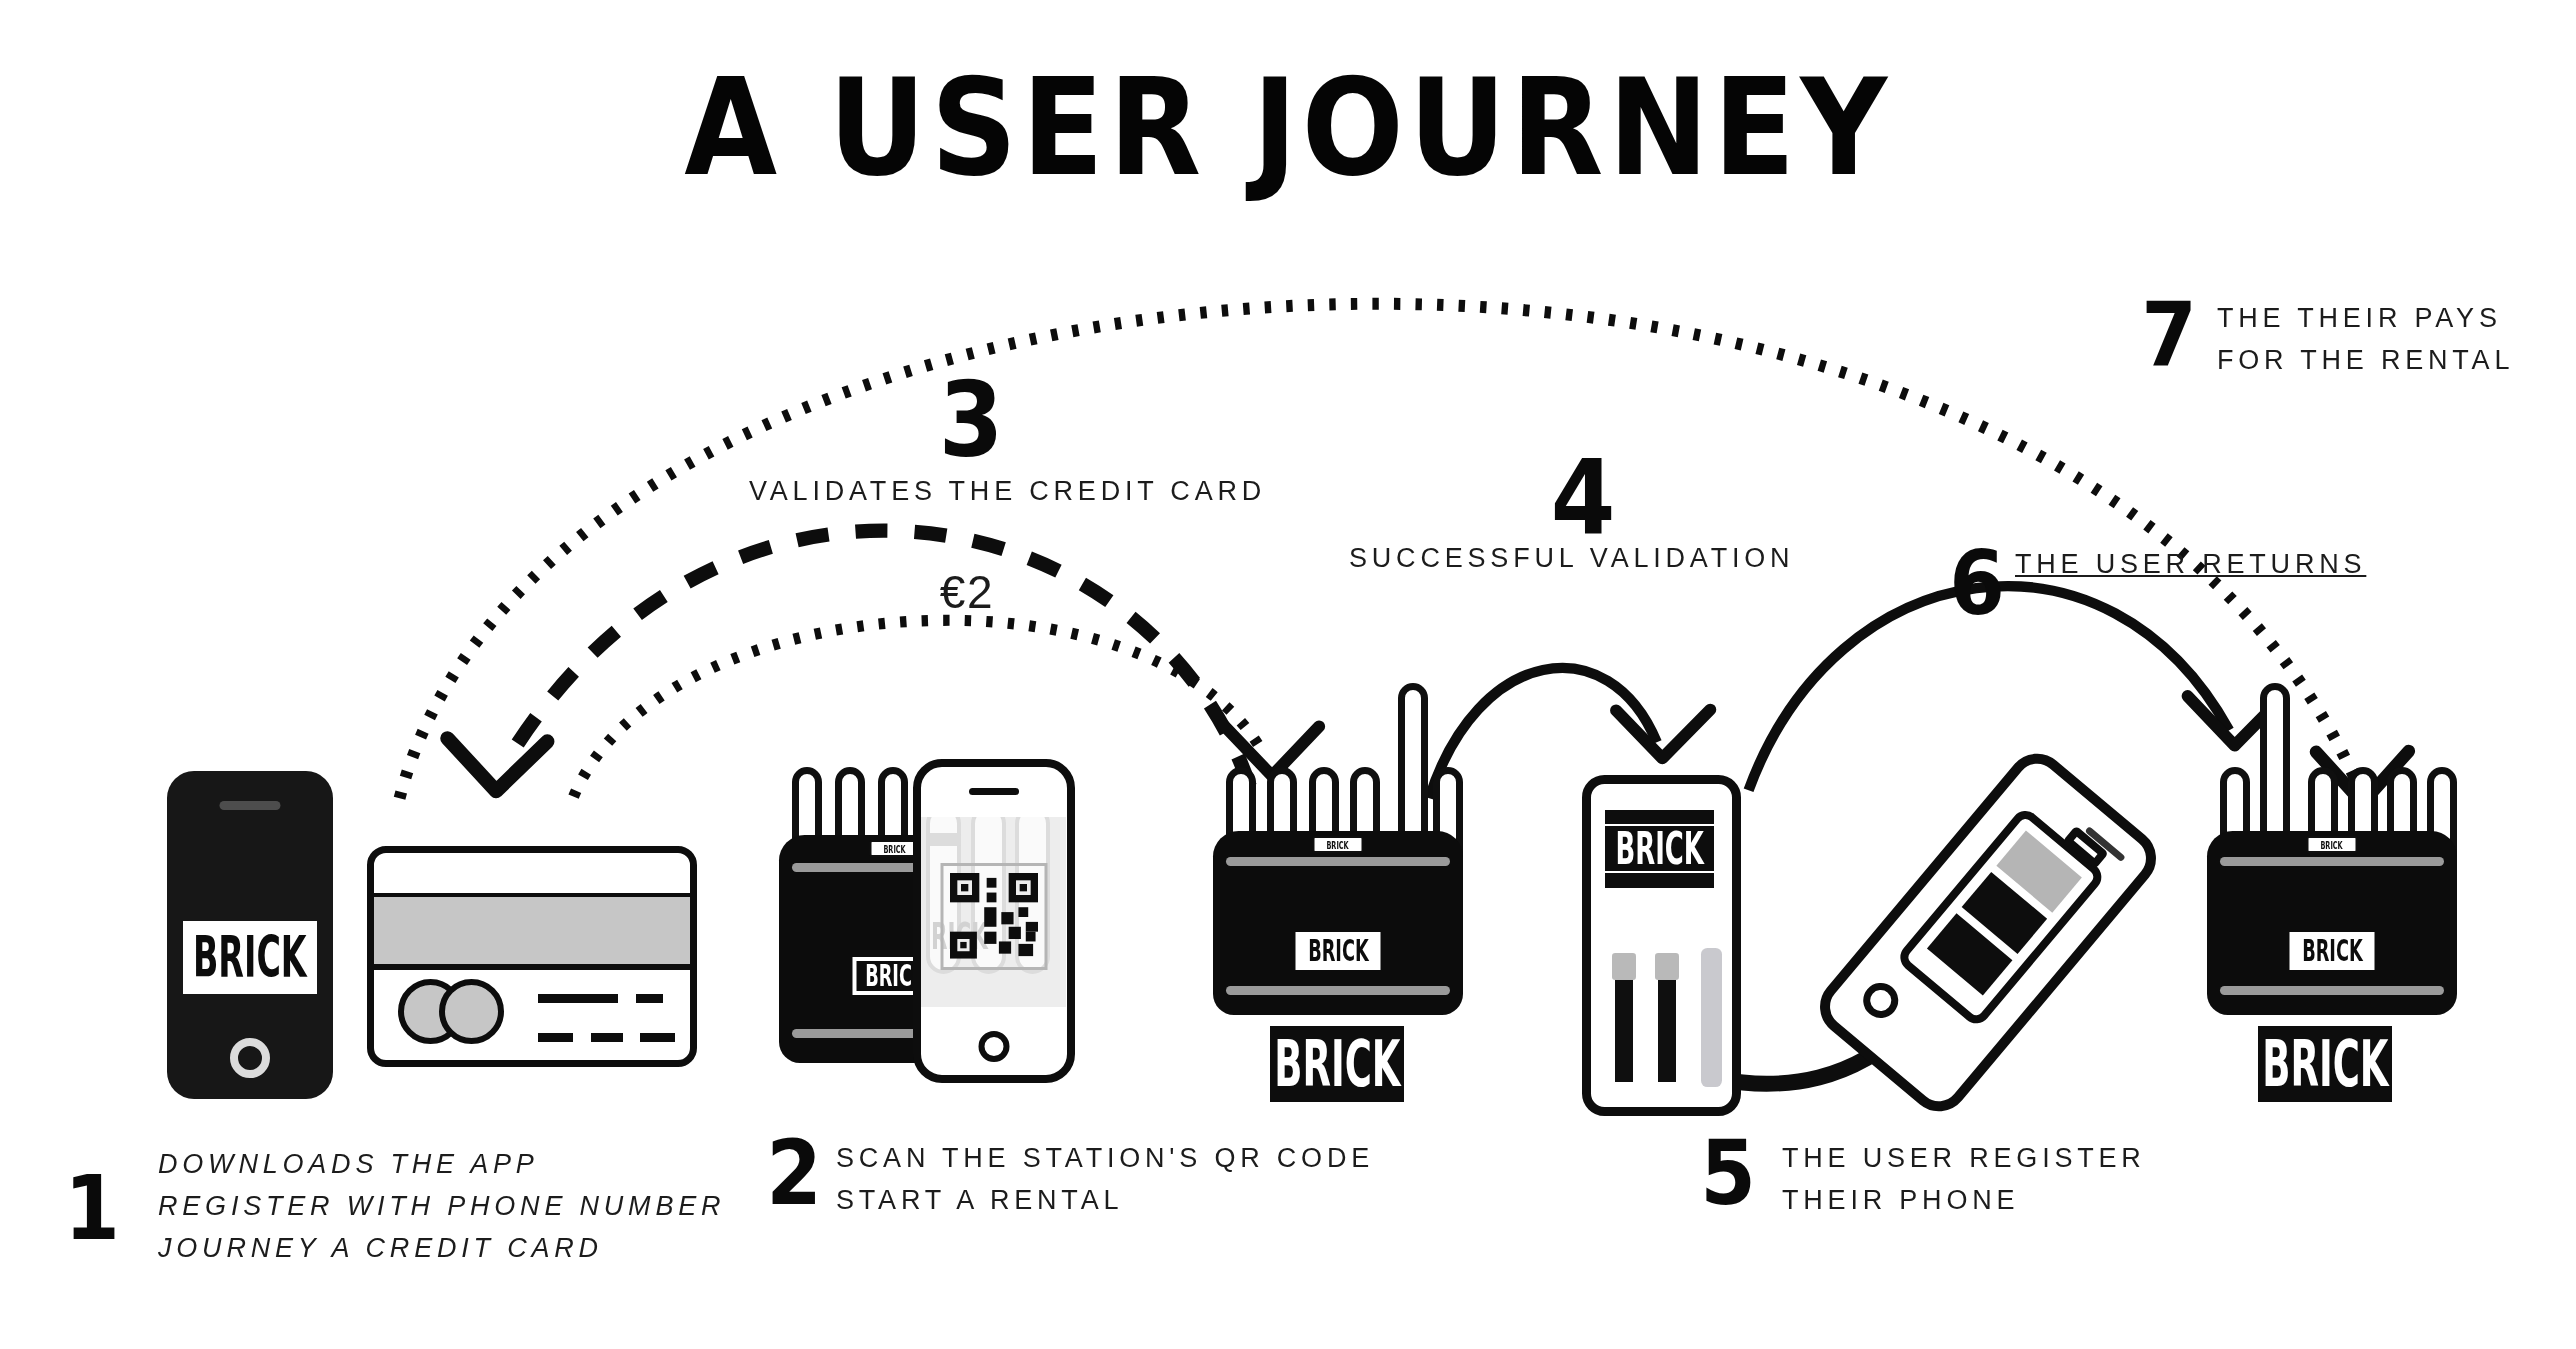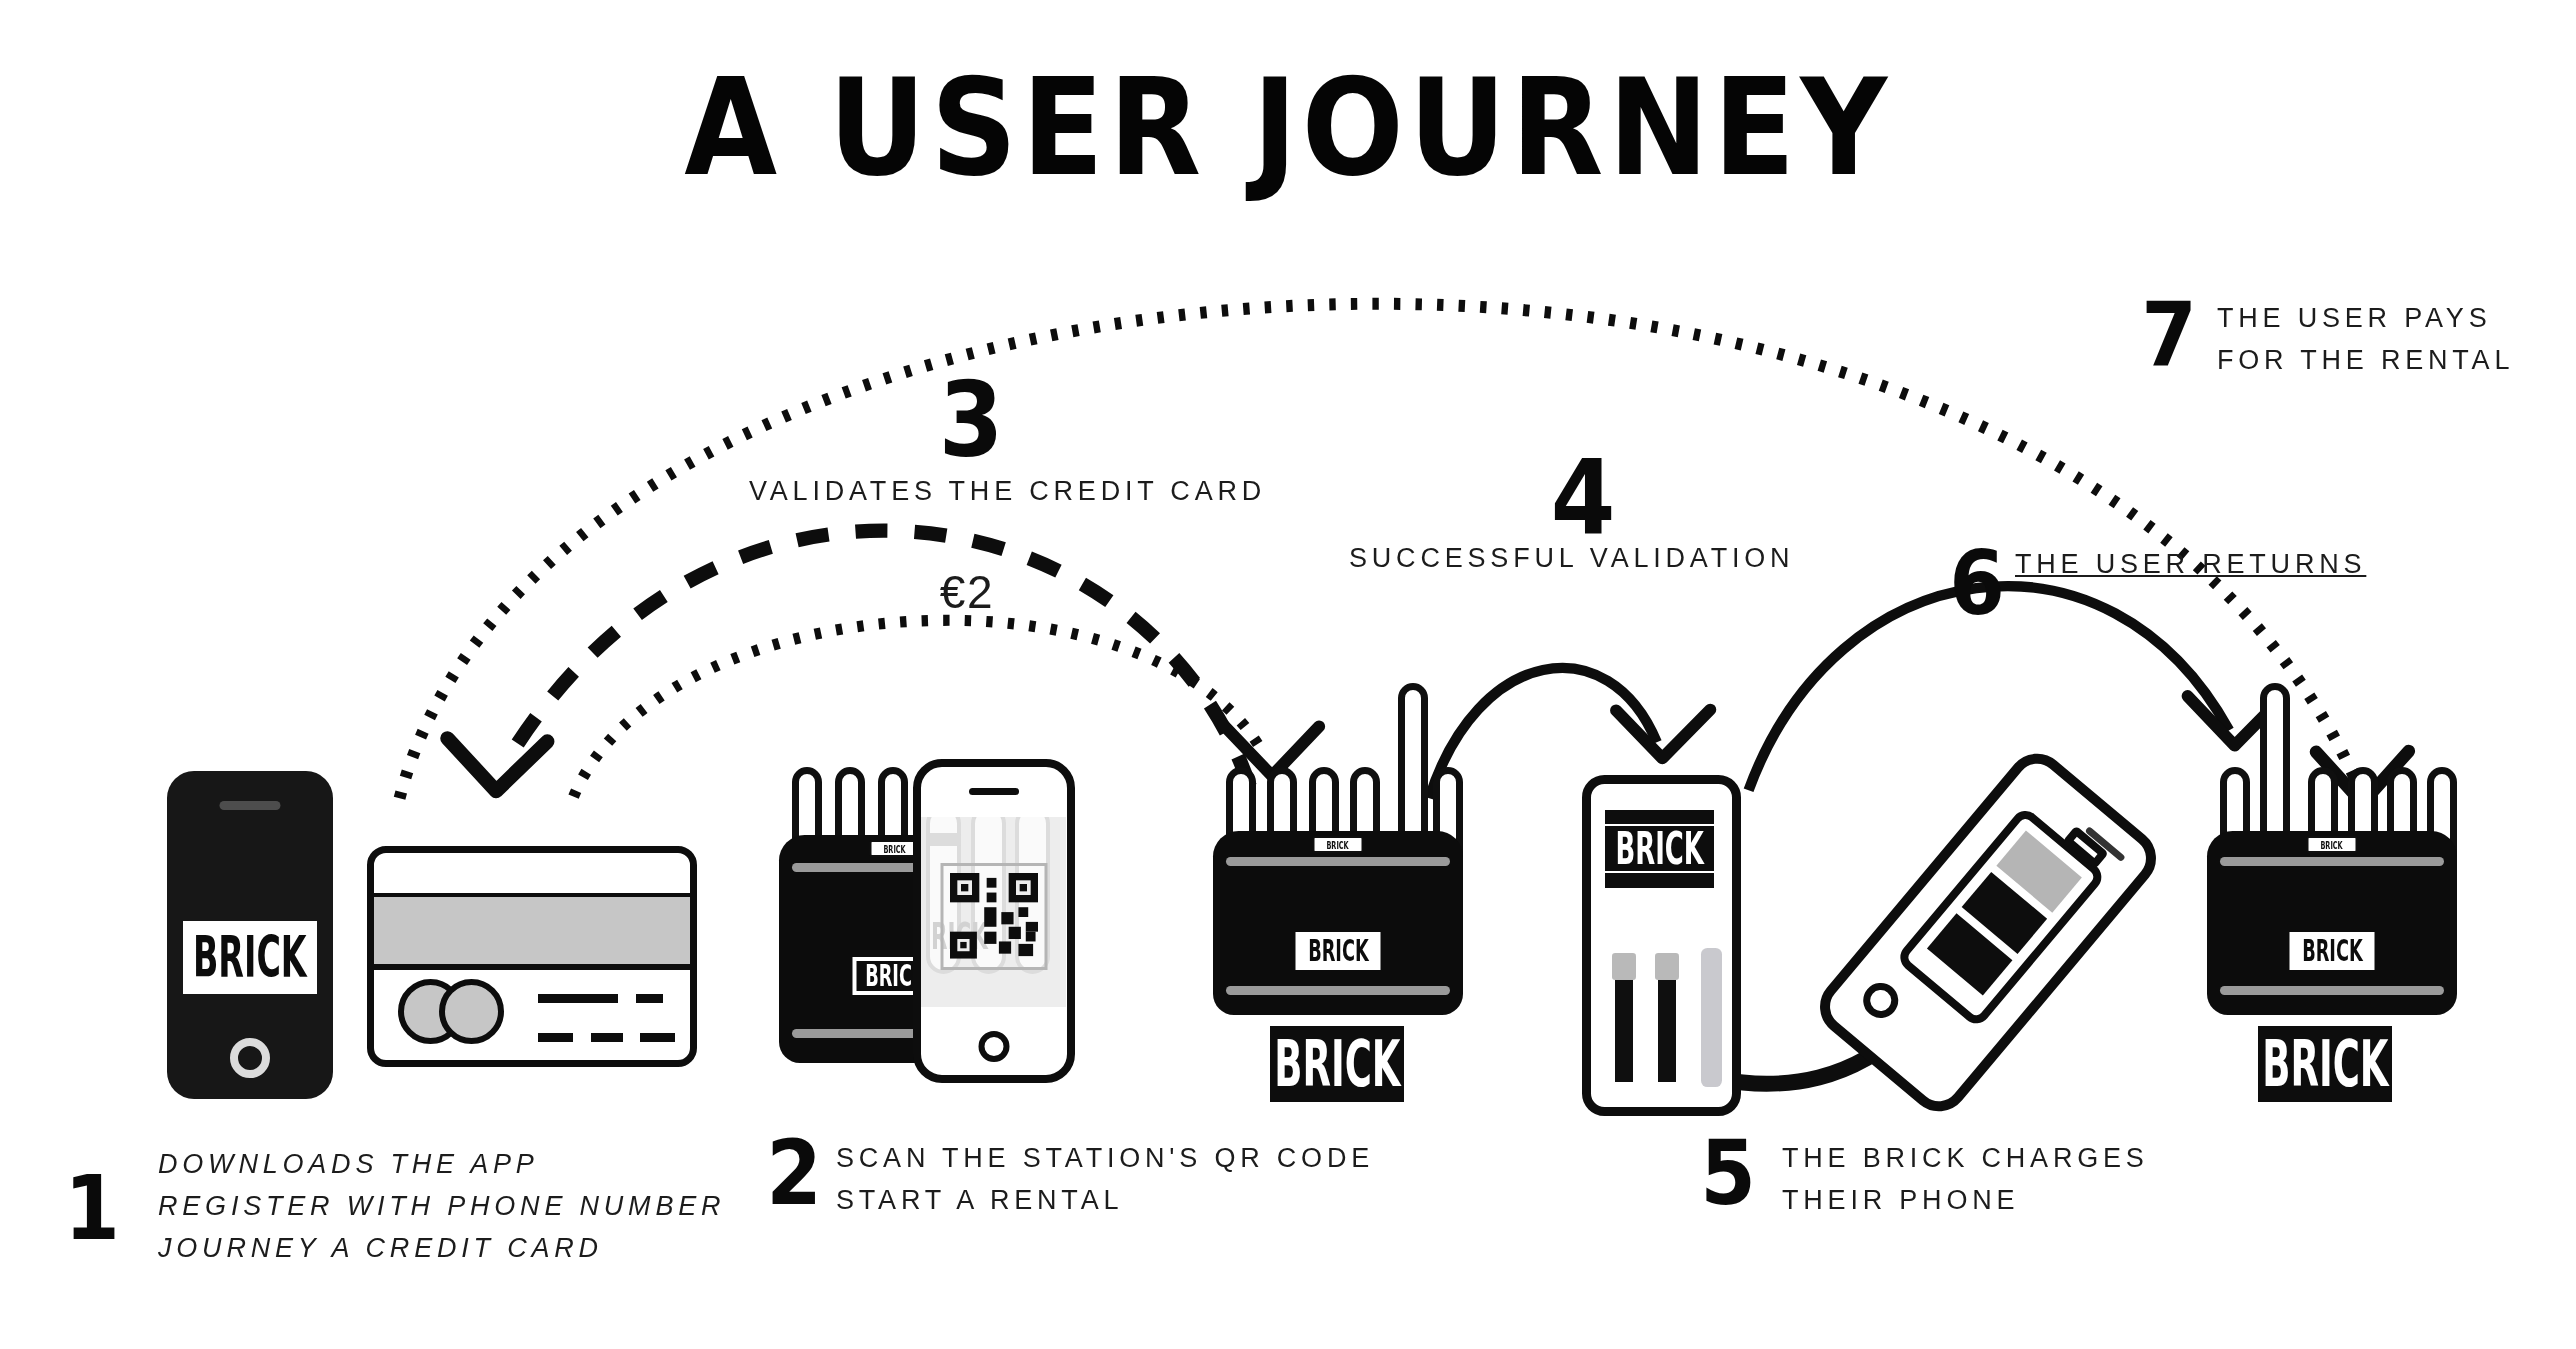--- a/index.html
+++ b/index.html
@@ -313,29 +313,29 @@
   </div>
   <div class="abs price centered" style="left:915px;top:565px;width:104px;">€2</div>
 
   <div class="abs num big" style="left:1519px;top:444px;">4</div>
   <div class="abs step-lines" style="left:1349px;top:537px;">
     <div>SUCCESSFUL VALIDATION</div>
   </div>
 
   <div class="abs num" style="left:1664px;top:1127px;">5</div>
   <div class="abs step-lines" style="left:1782px;top:1137px;">
-    <div>THE BRICK CHARGES</div>
+    <div>THE USER REGISTER</div>
     <div>THEIR PHONE</div>
   </div>
 
   <div class="abs num" style="left:1913px;top:537px;">6</div>
   <div class="abs step-lines" style="left:2015px;top:543px;text-decoration:underline;">
     <div>THE USER RETURNS</div>
   </div>
 
   <div class="abs num" style="left:2105px;top:289px;">7</div>
   <div class="abs step-lines" style="left:2217px;top:297px;">
-    <div>THE USER PAYS</div>
+    <div>THE THEIR PAYS</div>
     <div>FOR THE RENTAL</div>
   </div>
 
 </div>
 
 
 </body></html>

